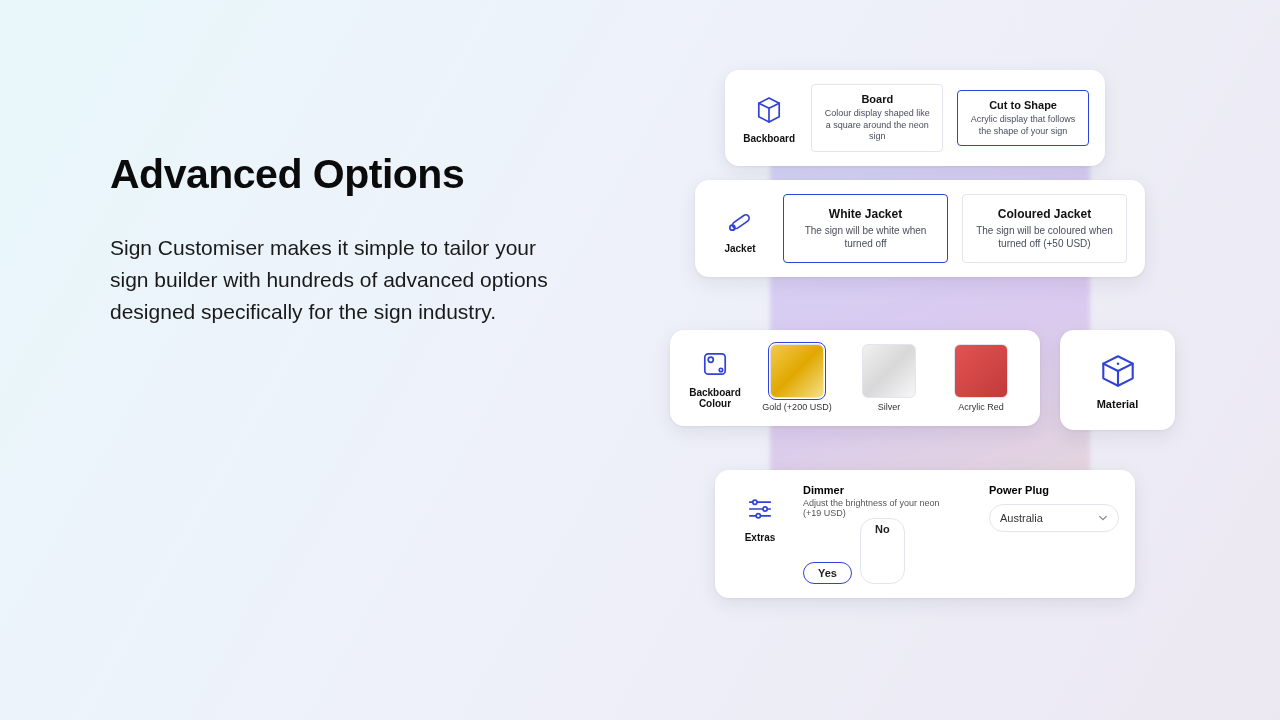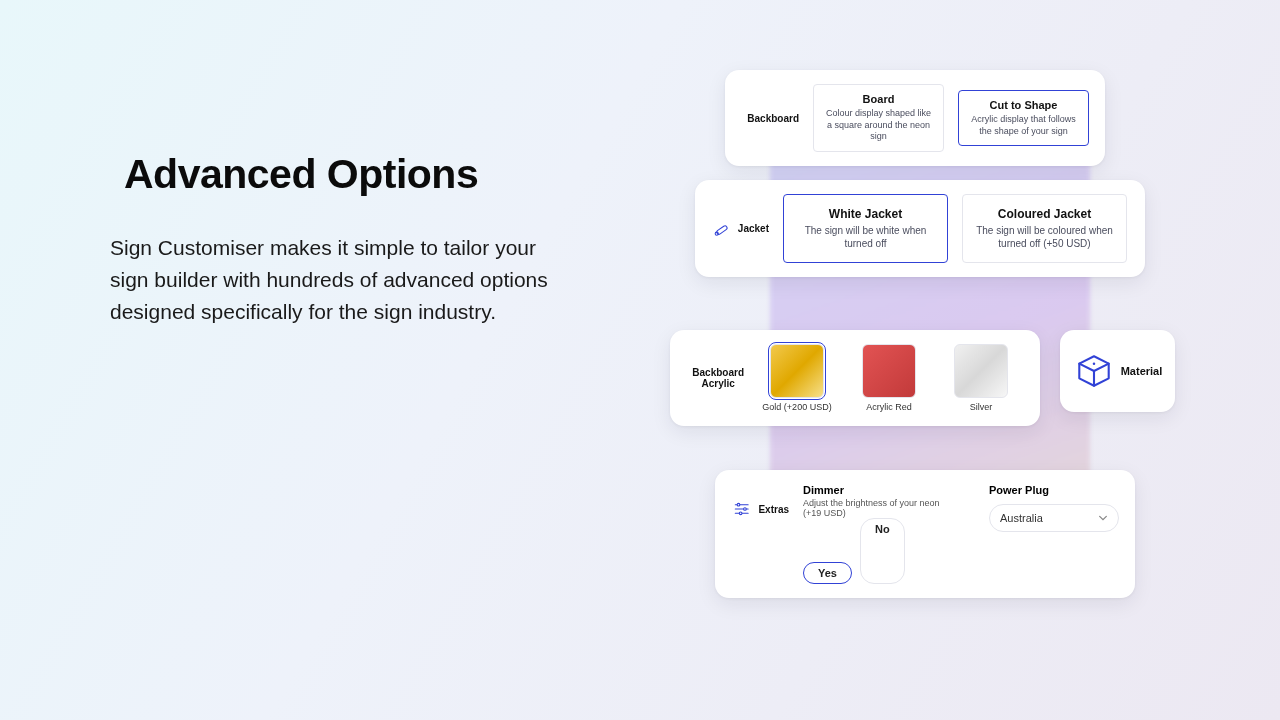--- a/index.html
+++ b/index.html
@@ -16,21 +16,20 @@
     top: 150px;
     width: 470px;
   }
   .copy h1 {
     font-size: 41px;
     font-weight: 600;
     line-height: 1.18;
     letter-spacing: -0.5px;
     color: #0b0b0b;
     margin-bottom: 34px;
-    margin-left: 14px;
   }
   .copy p {
     font-size: 21px;
     line-height: 1.52;
     color: #1a1a1a;
     font-weight: 400;
   }
 
   
   .showcase {
@@ -54,21 +53,21 @@
   .card {
     position: absolute;
     background: #fff;
     border-radius: 14px;
     box-shadow: 0 6px 20px rgba(20,20,50,.08), 0 1px 3px rgba(20,20,50,.06);
     padding: 14px 16px;
     display: flex;
     align-items: center;
     gap: 14px;
   }
-  .iconcol { display:flex; flex-direction:row; align-items:center; gap:6px; width:58px; }
+  .iconcol { display:flex; flex-direction:column; align-items:center; gap:6px; width:58px; }
   .iconcol .lbl { font-size:10px; font-weight:700; color:#111; text-align:center; line-height:1.1; }
 
   .iconbox { width:34px; height:34px; display:flex; align-items:center; justify-content:center; }
   .iconbox svg { width:100%; height:100%; }
 
   .opt {
     border: 1px solid #e4e5ec;
     border-radius: 4px;
     padding: 8px 10px;
     text-align: center;
@@ -181,34 +180,34 @@
       <div class="iconbox">
         <svg viewBox="0 0 40 40">
             <g class="stroke-blue">
               <rect x="8" y="8" width="24" height="24" rx="4"></rect>
               <circle cx="15" cy="15" r="3"></circle>
               <circle cx="27" cy="27" r="2"></circle>
             </g>
           </svg>
       </div>
       <div class="lbl">
-        <span>Backboard</span><br><span>Acrylic</span>
+        <span>Backboard</span><br><span>Colour</span>
       </div>
     </div>
     <div class="sw sel">
       <div class="box" style="background:linear-gradient(135deg,#f2c94c,#e0a800,#f7e08a)"></div>
       <div class="cap">Gold (+200 USD)</div>
     </div>
     <div class="sw">
+      <div class="box" style="background:linear-gradient(135deg,#f0f0f0,#d8d8d8,#f7f7f7)"></div>
+      <div class="cap">Silver</div>
+    </div>
+    <div class="sw">
       <div class="box" style="background:linear-gradient(135deg,#e25353,#c23a3a)"></div>
       <div class="cap">Acrylic Red</div>
-    </div>
-    <div class="sw">
-      <div class="box" style="background:linear-gradient(135deg,#f0f0f0,#d8d8d8,#f7f7f7)"></div>
-      <div class="cap">Silver</div>
     </div>
   </div>
 
   <div class="card" id="c4">
     <div class="iconcol">
       <div class="iconbox">
         <svg viewBox="0 0 40 40">
             <g class="stroke-blue">
               <path d="M6 13 L20 6 L34 13 L34 27 L20 34 L6 27 Z"></path>
               <path d="M6 13 L20 20 L34 13"></path>

